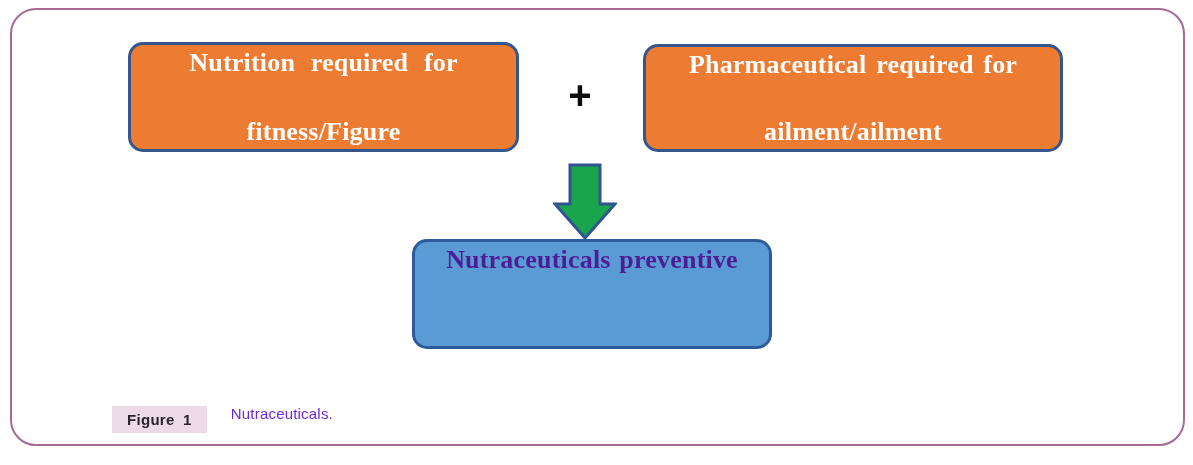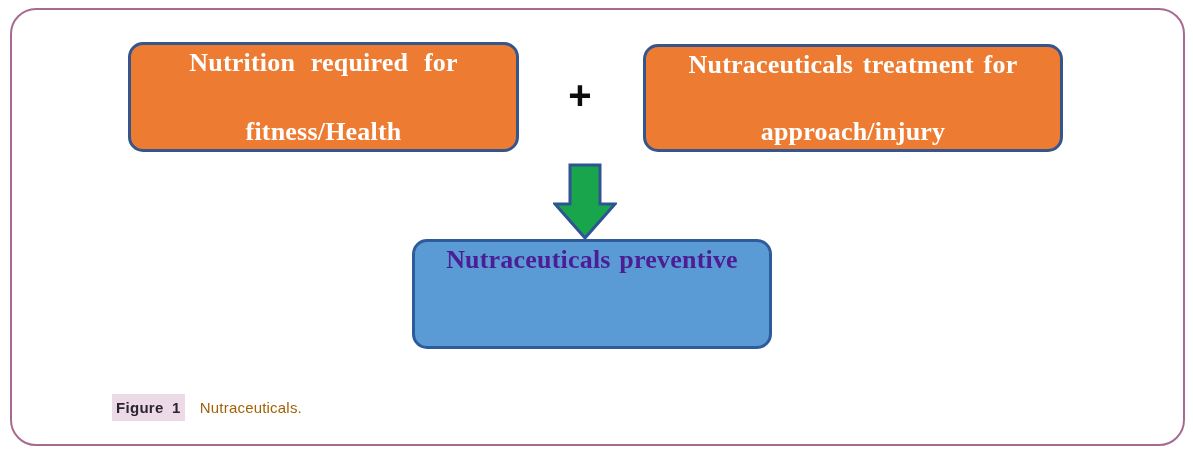--- a/index.html
+++ b/index.html
@@ -88,48 +88,49 @@
   .caption {
     position: absolute;
     left: 100px;
     top: 384px;
     display: flex;
     align-items: center;
     font-size: 15px;
   }
   .caption-label {
     display: inline-block;
-    padding: 5px 4px;
+    padding: 5px 15px;
     font-weight: bold;
     color: #2b2430;
     letter-spacing: 0.3px;
     word-spacing: 4px;
+    margin-top: 12px;
   }
   .caption-text {
-    margin-left: 15px;
-    color: #a16207;
+    margin-left: 24px;
+    color: #6d28d9;
     letter-spacing: 0.2px;
   }
 </style>
 </head>
 <body>
 
 <div class="page">
   <div class="panel" style="border-color: rgb(167, 106, 147); background-color: rgb(255, 255, 255);">
 
     <div class="flowbox box-nutrition" style="background-color: rgb(237, 123, 49); border-color: rgb(53, 86, 140); color: rgb(255, 255, 255);">
       <div>Nutrition required for</div>
-      <div>fitness/Health</div>
+      <div>fitness/Figure</div>
     </div>
 
     <div class="plus">+</div>
 
     <div class="flowbox box-pharma" style="background-color: rgb(237, 123, 49); border-color: rgb(53, 86, 140); color: rgb(255, 255, 255);">
-      <div>Nutraceuticals treatment for</div>
-      <div>approach/injury</div>
+      <div>Pharmaceutical required for</div>
+      <div>ailment/ailment</div>
     </div>
 
     <div class="arrow-wrap">
       <svg width="64" height="78" viewBox="0 0 64 78">
         <polygon points="17,2 47,2 47,41 62,41 32,75 2,41 17,41" stroke-width="3" stroke-linejoin="miter" fill="#18a54b" stroke="#2e5492"></polygon>
       </svg>
     </div>
 
     <div class="flowbox box-result" style="background-color: rgb(91, 155, 213); border-color: rgb(46, 91, 155); color: #4c1d95;">
       <div>Nutraceuticals preventive</div>

